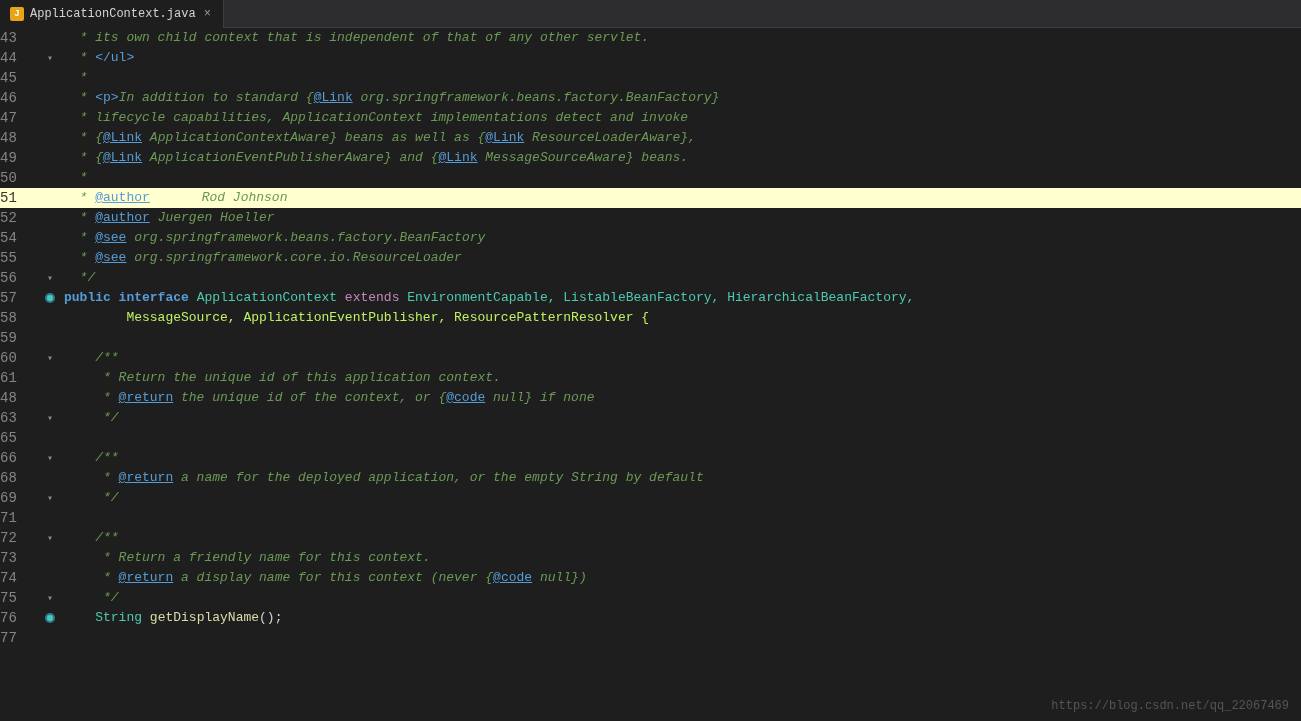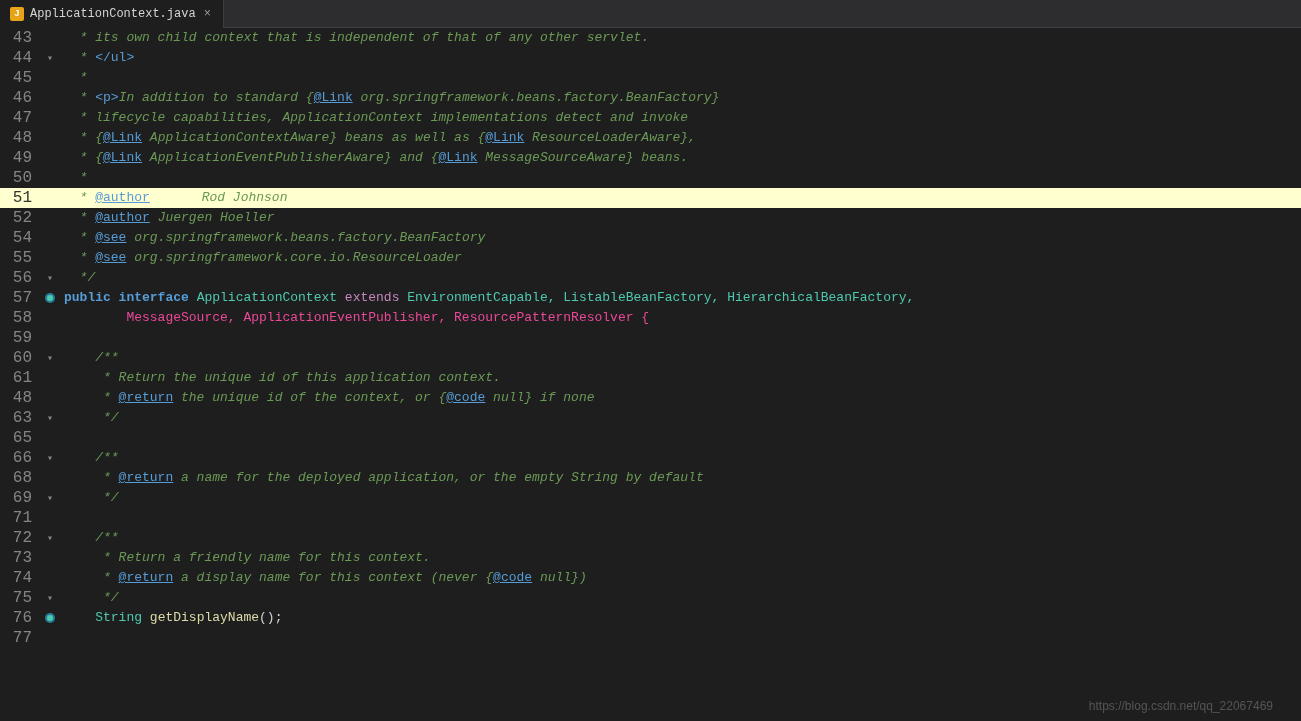--- a/index.html
+++ b/index.html
@@ -55,24 +55,24 @@
     
     .editor {
       display: flex;
       height: calc(721px - 28px);
       overflow: hidden;
       background: #1e1e1e;
     }
 
     .line-num {
       width: 40px;
-      text-align: right;
+      text-align: left;
       padding-right: 8px;
       color: #858585;
-      font-size: 16px;
+      font-size: 14px;
       line-height: 20px;
       flex-shrink: 0;
       user-select: none;
       background: #1e1e1e;
     }
 
     .gutter-icon {
       width: 20px;
       display: flex;
       align-items: center;
@@ -97,24 +97,24 @@
       white-space: pre;
       color: #d4d4d4;
       background: #1e1e1e;
       padding-left: 4px;
       flex: 1;
     }
 
     .watermark {
       position: fixed;
       bottom: 8px;
-      right: 28px;
+      right: 12px;
       color: #555;
       font-size: 12px;
-      font-family: Liberation Sans, sans-serif;
+      font-family: Liberation Mono, monospace;
     }
 
     .lines-container {
       width: 100%;
     }
 
     .full-row {
       display: flex;
       height: 20px;
       align-items: stretch;
@@ -214,21 +214,21 @@
       <div class="full-row">
         <div class="line-num">57</div>
         <div class="gutter-icon">
           <div style="width: 10px; height: 10px; background: rgb(78, 201, 176); border-radius: 50%; border: 2px solid rgb(38, 127, 153); display: inline-block;"></div>
         </div>
         <div class="line-content"><span style="color: rgb(86, 156, 214); font-weight: bold;">public </span><span style="color: rgb(86, 156, 214); font-weight: bold;">interface </span><span style="color: rgb(78, 201, 176);">ApplicationContext </span><span style="color: rgb(197, 134, 192);">extends </span><span style="color: rgb(78, 201, 176);">EnvironmentCapable, ListableBeanFactory, HierarchicalBeanFactory,</span></div>
       </div>
       <div class="full-row">
         <div class="line-num">58</div>
         <div class="gutter-icon"></div>
-        <div class="line-content"><span style="color: #ec4899; text-align: right;">        MessageSource, ApplicationEventPublisher, ResourcePatternResolver {</span></div>
+        <div class="line-content"><span style="color: #bef264; text-align: right;">        MessageSource, ApplicationEventPublisher, ResourcePatternResolver {</span></div>
       </div>
       <div class="full-row">
         <div class="line-num">59</div>
         <div class="gutter-icon"></div>
         <div class="line-content"> </div>
       </div>
       <div class="full-row">
         <div class="line-num">60</div>
         <div class="gutter-icon">
           <div class="fold-icon">▾</div>

